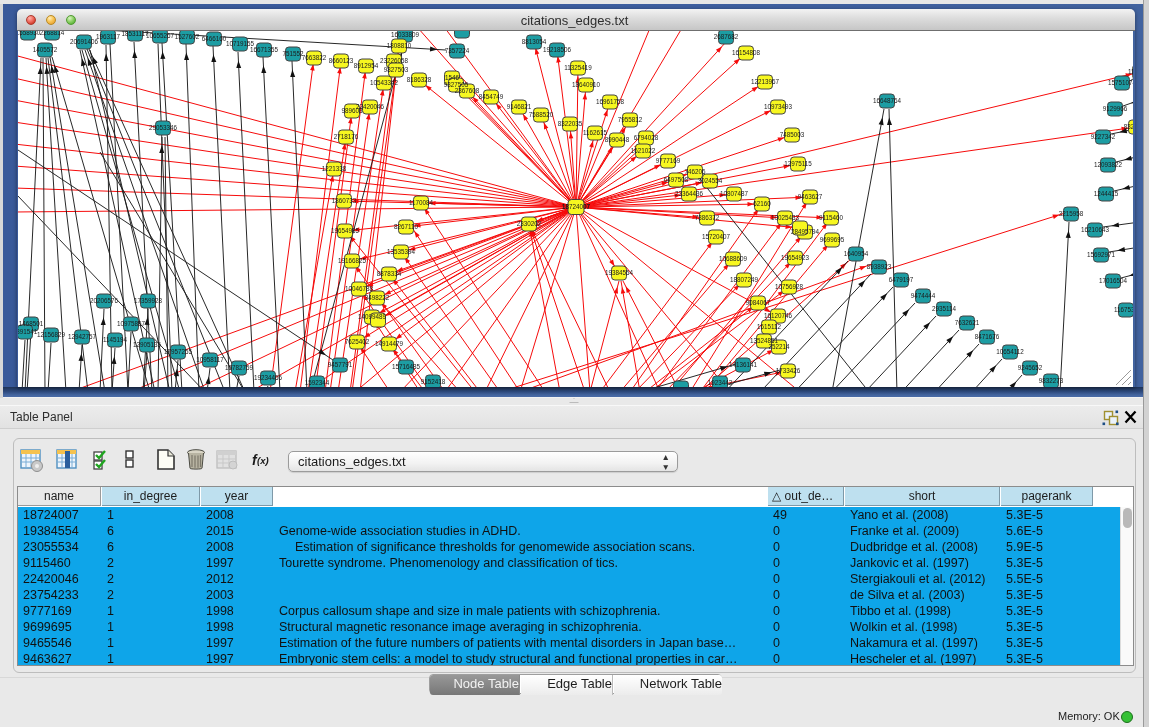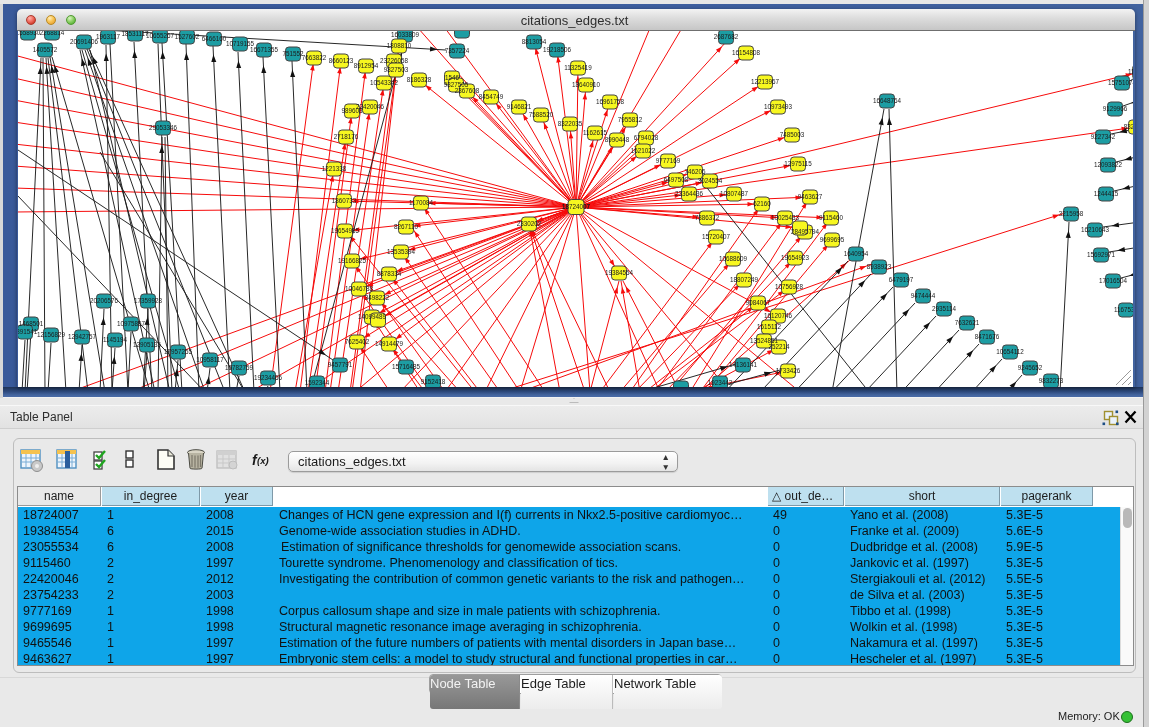--- a/index.html
+++ b/index.html
@@ -60,21 +60,21 @@
 #vthumb { left:2px; top:1px; width:9px; height:20px; background:#b9b9b9; border-radius:5px; }
 #combo { left:288px; top:451px; width:390px; height:21px; border:1px solid #9b9b9b;
   border-radius:5px; background:linear-gradient(#ffffff,#f2f2f2 60%,#e4e4e4);
   font-size:13px; color:#1a1a1a; line-height:20px; padding-left:9px;
   box-shadow:0 1px 1px rgba(0,0,0,.12); }
 #combo .arr { position:absolute; right:7px; top:0px; font-size:8.5px; color:#333; line-height:10px; }
 
 
 #seg { left:429px; top:674px; width:293px; height:20px; border:1px solid #9e9e9e;
   border-radius:4px; background:#fff; font-size:13px; }
-.segi { position:absolute; top:0; height:34px; line-height:18px; text-align:left; color:#1c1c1c; }
+.segi { position:absolute; top:0; height:20px; line-height:18px; text-align:right; color:#1c1c1c; }
 #seg1 { left:0; width:90px; background:linear-gradient(#989898,#777777); color:#f2f2f2;
   border-radius:3px 0 0 3px; border-right:1px solid #8a8a8a; }
 #seg2 { left:91px; width:92px; background:linear-gradient(#ffffff,#ececec); border-right:1px solid #bbb; }
 #seg3 { left:184px; width:108px; background:linear-gradient(#ffffff,#ececec); border-radius:0 3px 3px 0; }
 #botline { left:0; top:677px; width:1143px; height:1px; background:#d8d8d8; }
 
 #memory { left:1058px; top:710px; font-size:11px; color:#222; }
 #memdot { left:1121px; top:711px; width:12px; height:12px; border-radius:50%;
   background:#35c135; border:1px solid #1d6e1d; }
 </style></head>
@@ -784,57 +784,55 @@
       <div class="hc" style="left:183px;width:72px">year</div>
       <div class="hc sort" style="left:750px;width:76px">△ out_de…</div>
       <div class="hc" style="left:827px;width:155px">short</div>
       <div class="hc" style="left:983px;width:92px">pagerank</div>
     </div>
   <div class="abs" id="rowswrap">
 <div class="row" style="top:0px">
         <div class="cell" style="left:5px;width:77px">18724007</div>
         <div class="cell" style="left:89px;width:92px">1</div>
         <div class="cell" style="left:188px;width:66px">2008</div>
-        <div class="cell" style="left:261px;width:487px">Changes of HCN gene expression and I(f) currents in Nkx2.5-positive cardiomyoc…</div>
         <div class="cell" style="left:755px;width:70px">49</div>
         <div class="cell" style="left:832px;width:149px">Yano et al. (2008)</div>
         <div class="cell" style="left:988px;width:86px">5.3E-5</div>
       </div>
 <div class="row" style="top:16px">
         <div class="cell" style="left:5px;width:77px">19384554</div>
         <div class="cell" style="left:89px;width:92px">6</div>
         <div class="cell" style="left:188px;width:66px">2015</div>
         <div class="cell" style="left:261px;width:487px">Genome-wide association studies in ADHD.</div>
         <div class="cell" style="left:755px;width:70px">0</div>
         <div class="cell" style="left:832px;width:149px">Franke et al. (2009)</div>
         <div class="cell" style="left:988px;width:86px">5.6E-5</div>
       </div>
 <div class="row" style="top:32px">
         <div class="cell" style="left:5px;width:77px">23055534</div>
         <div class="cell" style="left:89px;width:92px">6</div>
         <div class="cell" style="left:188px;width:66px">2008</div>
-        <div class="cell" style="left:263px;width:487px">Estimation of significance thresholds for genomewide association scans.</div>
+        <div class="cell" style="left:277px;width:487px">Estimation of significance thresholds for genomewide association scans.</div>
         <div class="cell" style="left:755px;width:70px">0</div>
         <div class="cell" style="left:832px;width:149px">Dudbridge et al. (2008)</div>
         <div class="cell" style="left:988px;width:86px">5.9E-5</div>
       </div>
 <div class="row" style="top:48px">
         <div class="cell" style="left:5px;width:77px">9115460</div>
         <div class="cell" style="left:89px;width:92px">2</div>
         <div class="cell" style="left:188px;width:66px">1997</div>
         <div class="cell" style="left:261px;width:487px">Tourette syndrome. Phenomenology and classification of tics.</div>
         <div class="cell" style="left:755px;width:70px">0</div>
         <div class="cell" style="left:832px;width:149px">Jankovic et al. (1997)</div>
         <div class="cell" style="left:988px;width:86px">5.3E-5</div>
       </div>
 <div class="row" style="top:64px">
         <div class="cell" style="left:5px;width:77px">22420046</div>
         <div class="cell" style="left:89px;width:92px">2</div>
         <div class="cell" style="left:188px;width:66px">2012</div>
-        <div class="cell" style="left:261px;width:487px">Investigating the contribution of common genetic variants to the risk and pathogen…</div>
         <div class="cell" style="left:755px;width:70px">0</div>
         <div class="cell" style="left:832px;width:149px">Stergiakouli et al. (2012)</div>
         <div class="cell" style="left:988px;width:86px">5.5E-5</div>
       </div>
 <div class="row" style="top:80px">
         <div class="cell" style="left:5px;width:77px">23754233</div>
         <div class="cell" style="left:89px;width:92px">2</div>
         <div class="cell" style="left:188px;width:66px">2003</div>
         <div class="cell" style="left:755px;width:70px">0</div>
         <div class="cell" style="left:832px;width:149px">de Silva et al. (2003)</div>

